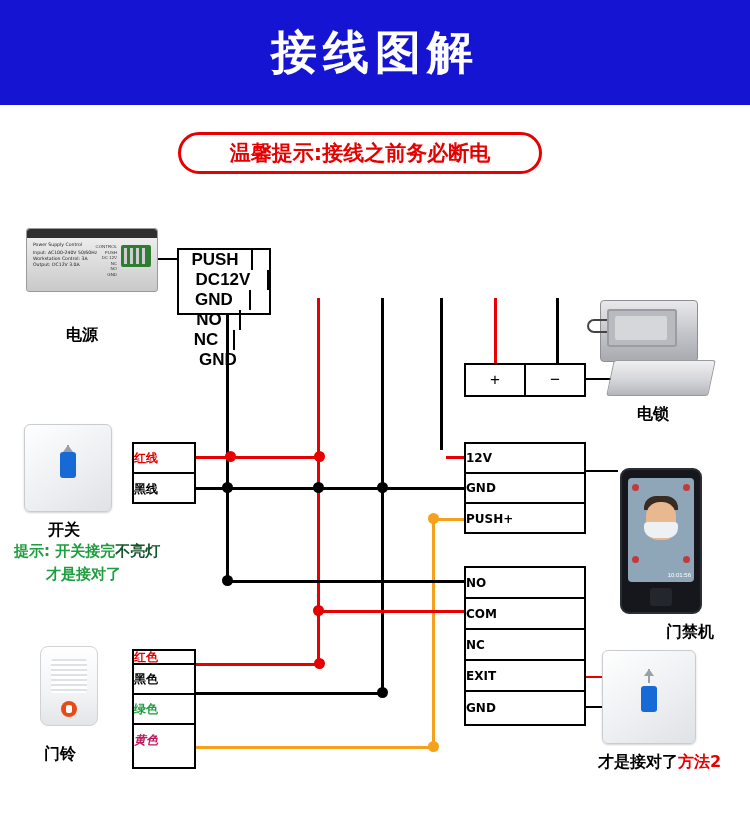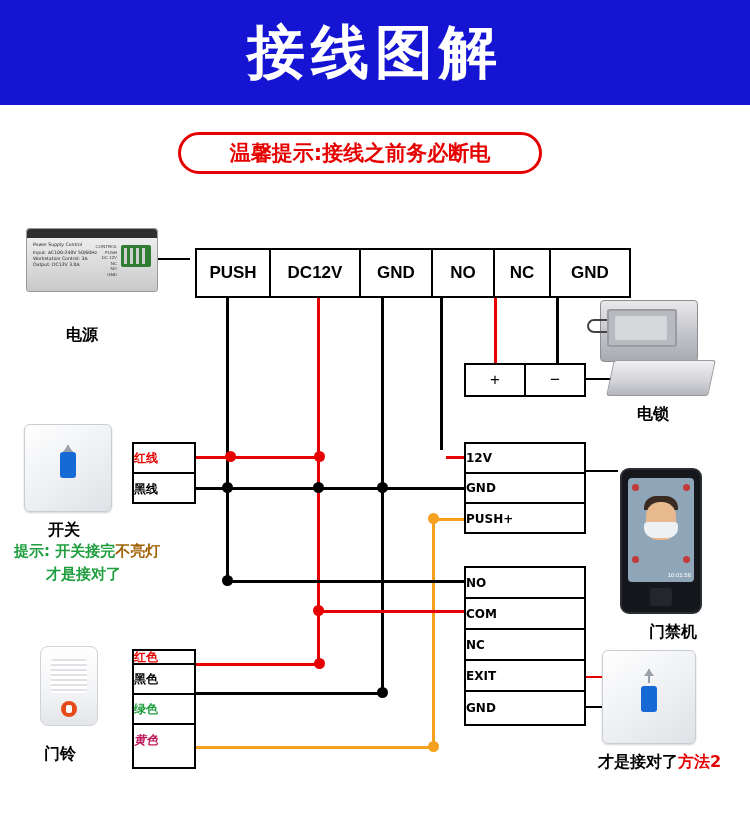--- a/index.html
+++ b/index.html
@@ -12,40 +12,40 @@
   }
   #stage{position:relative;width:750px;height:839px;}
 
   
   .header{
     position:absolute;left:0;top:0;width:750px;height:105px;
     background:#1414d2;
     display:flex;align-items:center;justify-content:center;
   }
   .header-title{
-    color:#ffffff;font-size:58px;font-weight:bold;letter-spacing:6px;
+    color:#ffffff;font-size:46px;font-weight:bold;letter-spacing:6px;
     font-family:"DejaVu Sans", sans-serif;
   }
 
   
   .tip-banner{
     position:absolute;left:178px;top:132px;width:364px;height:42px;
     border:3px solid #e60000;border-radius:21px;
     display:flex;align-items:center;justify-content:center;
     box-sizing:border-box;background:#fff;
   }
   .tip-banner span{
     color:#e60000;font-size:21px;font-weight:bold;
     font-family:"DejaVu Sans", sans-serif;
   }
 
   
   .strip{
-    position:absolute;left:195px;top:248px;height:50px;
-    display:flex;border:2px solid #000;box-sizing:border-box;background:#fff;
+    position:absolute;left:177px;top:248px;height:67px;
+    display:flex;border:2px solid #000;box-sizing:border-box;background:#fff;flex-direction:column;
   }
   .strip .cell{
     display:flex;align-items:center;justify-content:center;
     border-right:2px solid #000;box-sizing:border-box;
     font-size:17px;font-weight:bold;color:#000;
     font-family:"Liberation Sans", sans-serif;
   }
   .strip .cell:last-child{border-right:none;}
 
   
@@ -272,21 +272,21 @@
     <div class="btn"></div>
   </div>
   <div class="cap" style="left:48px;top:520px;">开关</div>
 
   <div class="vstack" style="left:132px;top:442px;width:64px;height:62px;">
     <div class="row red" style="height:30px;">红线</div>
     <div class="row" style="height:30px;">黑线</div>
   </div>
 
   <div class="legend-note" style="left:14px;top:542px;color:#1e9e3e;">
-    <span>提示: 开关接完</span><span style="color:#a16207;">不亮灯</span>
+    <span>提示: 开关接完</span><span style="color:#14532d;">不亮灯</span>
   </div>
   <div class="legend-note" style="left:46px;top:565px;color:#1e9e3e;">才是接对了</div>
 
   <div class="vstack" style="left:464px;top:442px;width:122px;height:92px;">
     <div class="row" style="height:30px;">12V</div>
     <div class="row" style="height:30px;">GND</div>
     <div class="row" style="height:30px;">PUSH+</div>
   </div>
 
   <div class="vstack" style="left:464px;top:566px;width:122px;height:160px;">
@@ -303,21 +303,21 @@
       <div class="face"></div>
       <div class="mask"></div>
       <div class="clock">10:01:56</div>
     </div>
     <div class="ir" style="left:10px;top:14px;"></div>
     <div class="ir" style="right:10px;top:14px;"></div>
     <div class="ir" style="left:10px;top:86px;"></div>
     <div class="ir" style="right:10px;top:86px;"></div>
     <div class="btm"></div>
   </div>
-  <div class="cap" style="left:649px;top:622px;">门禁机</div>
+  <div class="cap" style="left:666px;top:622px;">门禁机</div>
 
   <div class="bell">
     <div class="grill"></div>
     <div class="logo"></div>
   </div>
   <div class="cap" style="left:44px;top:744px;">门铃</div>
 
   <div class="vstack" style="left:132px;top:649px;width:64px;height:120px;">
     <div class="row red" style="height:14px;">红色</div>
     <div class="row" style="height:30px;">黑色</div>

